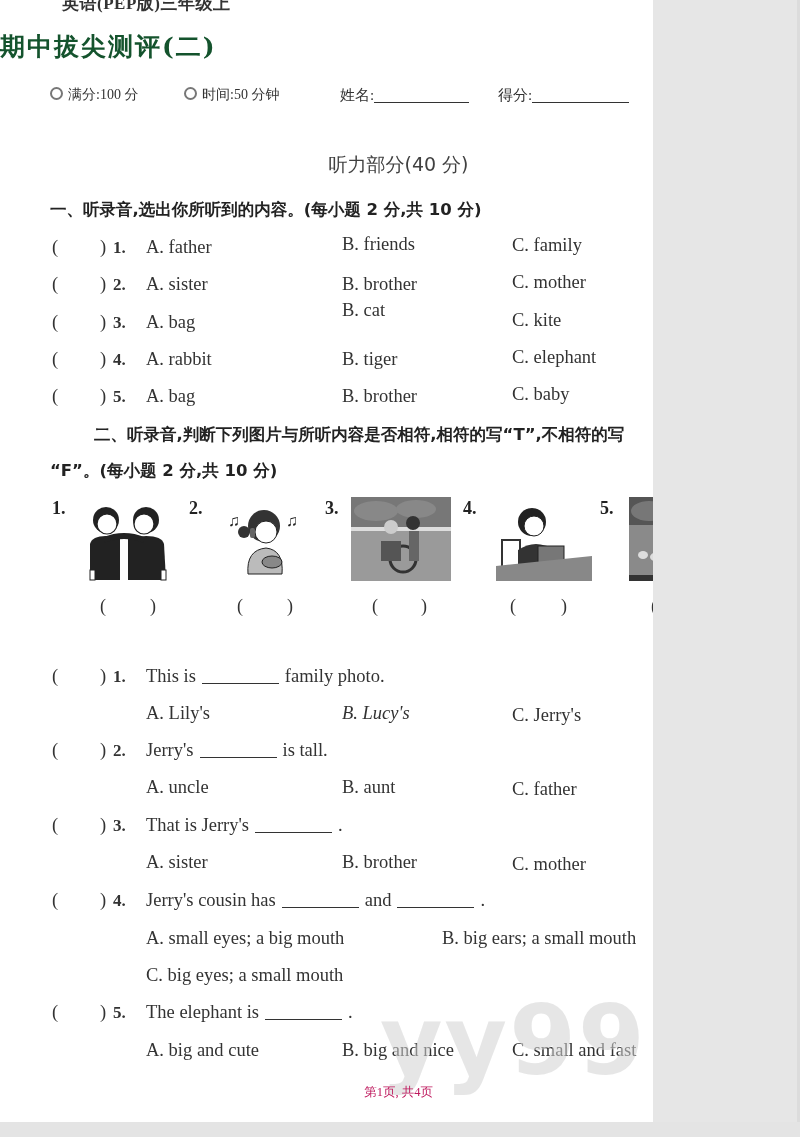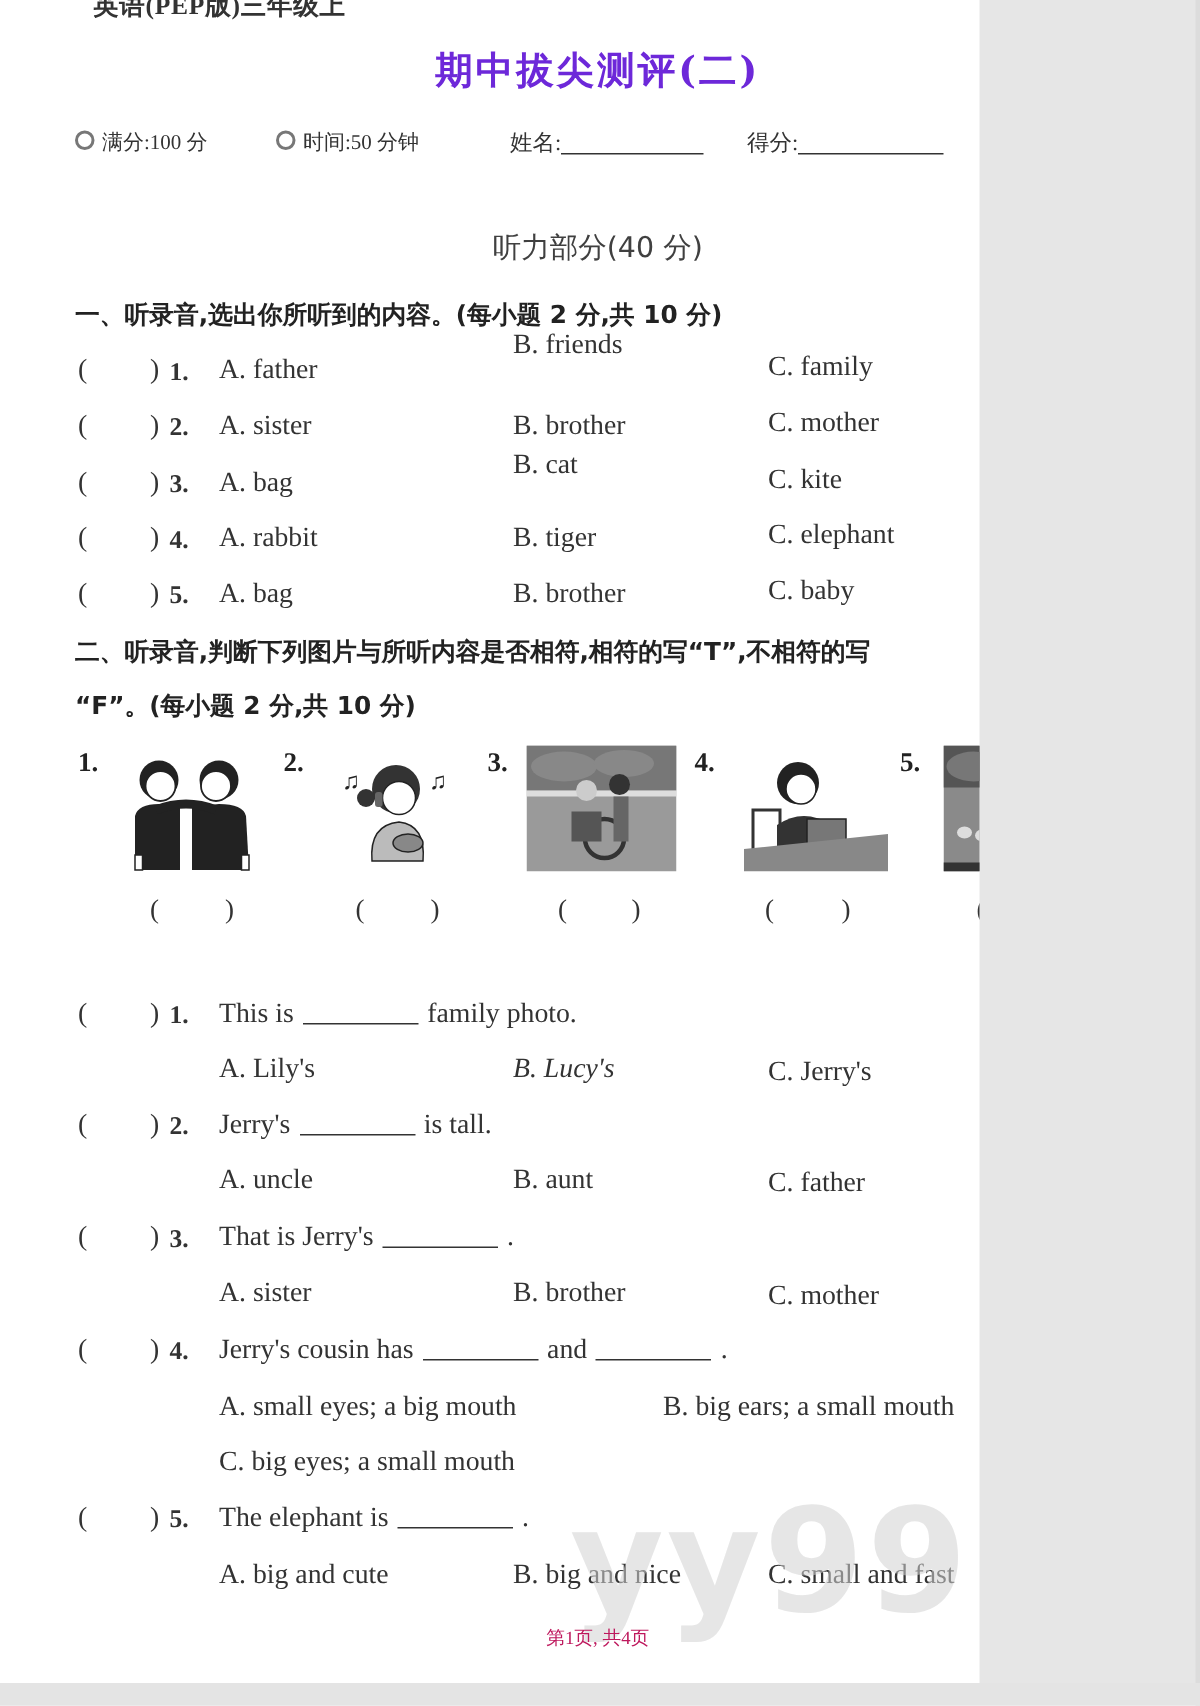--- a/index.html
+++ b/index.html
@@ -10,21 +10,21 @@
       color: #222;
     }
     .page {
       position: absolute; left: 0; top: 0;
       width: 653px; height: 1122px;
       background: #ffffff;
       overflow: hidden;
     }
     .abs { position: absolute; white-space: nowrap; }
     .header-cn { left: 62px; top: -8px; font-size: 17px; font-weight: bold; color: #333; letter-spacing: 0.5px; }
-    .title { left: 0; width: 797px; top: 30px; text-align: center; font-size: 25px; font-weight: bold; color: #6d28d9; letter-spacing: 2px;
+    .title { left: 0; width: 797px; top: 30px; font-size: 25px; font-weight: bold; color: #14532d; letter-spacing: 2px;
       font-family: "DejaVu Serif", serif; }
     .meta { top: 86px; font-size: 14px; color: #333; }
     .meta .dot { display: inline-block; width: 9px; height: 9px; border: 2.5px solid #777; border-radius: 50%; vertical-align: -1px; margin-right: 5px; }
     .meta-line { display: inline-block; border-bottom: 1px solid #333; vertical-align: -3px; height: 14px; }
     .part-title { left: 0; width: 797px; top: 152px; text-align: center; font-size: 19px; color: #404040;
       font-family: "DejaVu Sans", sans-serif; }
     .sec-title { left: 50px; font-size: 16.5px; font-weight: bold; color: #222; font-family: "DejaVu Sans", sans-serif; }
     .row { font-size: 18.5px; color: #333; }
     .paren-l { left: 52px; }
     .paren-r { left: 100px; }
@@ -65,21 +65,21 @@
 
   <div class="abs part-title">听力部分(40 分)</div>
 
   <div class="abs sec-title" style="top:199px;">一、听录音,选出你所听到的内容。(每小题 2 分,共 10 分)</div>
 
   <div>
     <span class="abs row paren-l" style="top:237px;">(</span>
     <span class="abs row paren-r" style="top:237px;">)</span>
     <span class="abs row qnum" style="top:238px;">1.</span>
     <span class="abs row optA" style="top:237px;">A.  father</span>
-    <span class="abs row optB" style="top:220px;">B.  friends</span>
+    <span class="abs row optB" style="top:234px;">B.  friends</span>
     <span class="abs row optC" style="top:235px;">C.  family</span>
   </div>
   <div>
     <span class="abs row paren-l" style="top:274px;">(</span>
     <span class="abs row paren-r" style="top:274px;">)</span>
     <span class="abs row qnum" style="top:275px;">2.</span>
     <span class="abs row optA" style="top:274px;">A.  sister</span>
     <span class="abs row optB" style="top:274px;">B.  brother</span>
     <span class="abs row optC" style="top:272px;">C.  mother</span>
   </div>
@@ -101,21 +101,21 @@
   </div>
   <div>
     <span class="abs row paren-l" style="top:386px;">(</span>
     <span class="abs row paren-r" style="top:386px;">)</span>
     <span class="abs row qnum" style="top:387px;">5.</span>
     <span class="abs row optA" style="top:386px;">A.  bag</span>
     <span class="abs row optB" style="top:386px;">B.  brother</span>
     <span class="abs row optC" style="top:384px;">C.  baby</span>
   </div>
 
-  <div class="abs sec-title" style="top:424px;">二、听录音,判断下列图片与所听内容是否相符,相符的写“T”,不相符的写</div>
+  <div class="abs sec-title" style="top:424px;margin-left:44px;">二、听录音,判断下列图片与所听内容是否相符,相符的写“T”,不相符的写</div>
   <div class="abs sec-title" style="top:460px;">“F”。(每小题 2 分,共 10 分)</div>
 
   <span class="abs pic-label" style="left:52px; top:498px;">1.</span>
   <svg class="pic" style="left:84px; top:502px;" width="88" height="80" viewBox="0 0 88 80">
     <circle cx="22" cy="18" r="13" fill="#222"></circle>
     <circle cx="23" cy="22" r="10" fill="#fff" stroke="#222" stroke-width="1.2"></circle>
     <circle cx="62" cy="18" r="13" fill="#222"></circle>
     <circle cx="60" cy="22" r="10" fill="#fff" stroke="#222" stroke-width="1.2"></circle>
     <path d="M6 42 Q8 34 22 34 L36 36 L36 78 L6 78 Z" fill="#222"></path>
     <path d="M44 36 L62 34 Q78 34 80 42 L82 78 L44 78 Z" fill="#222"></path>

